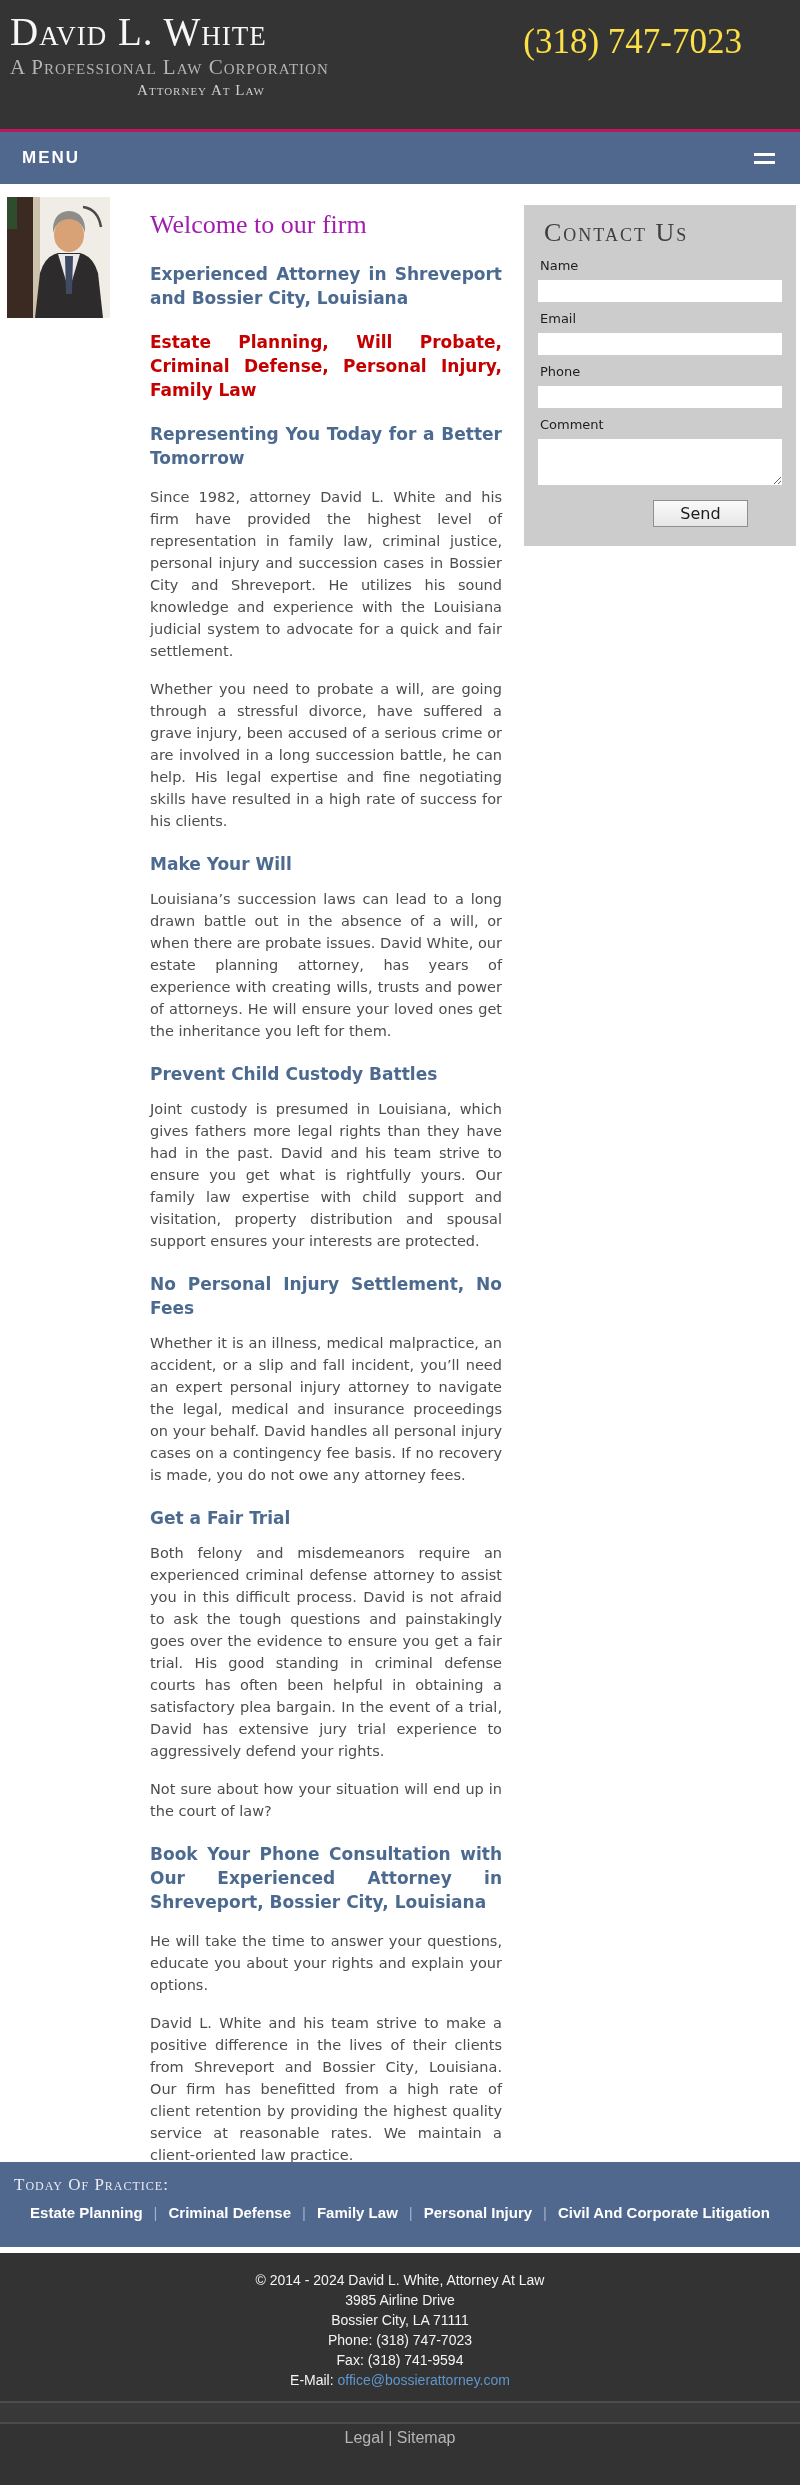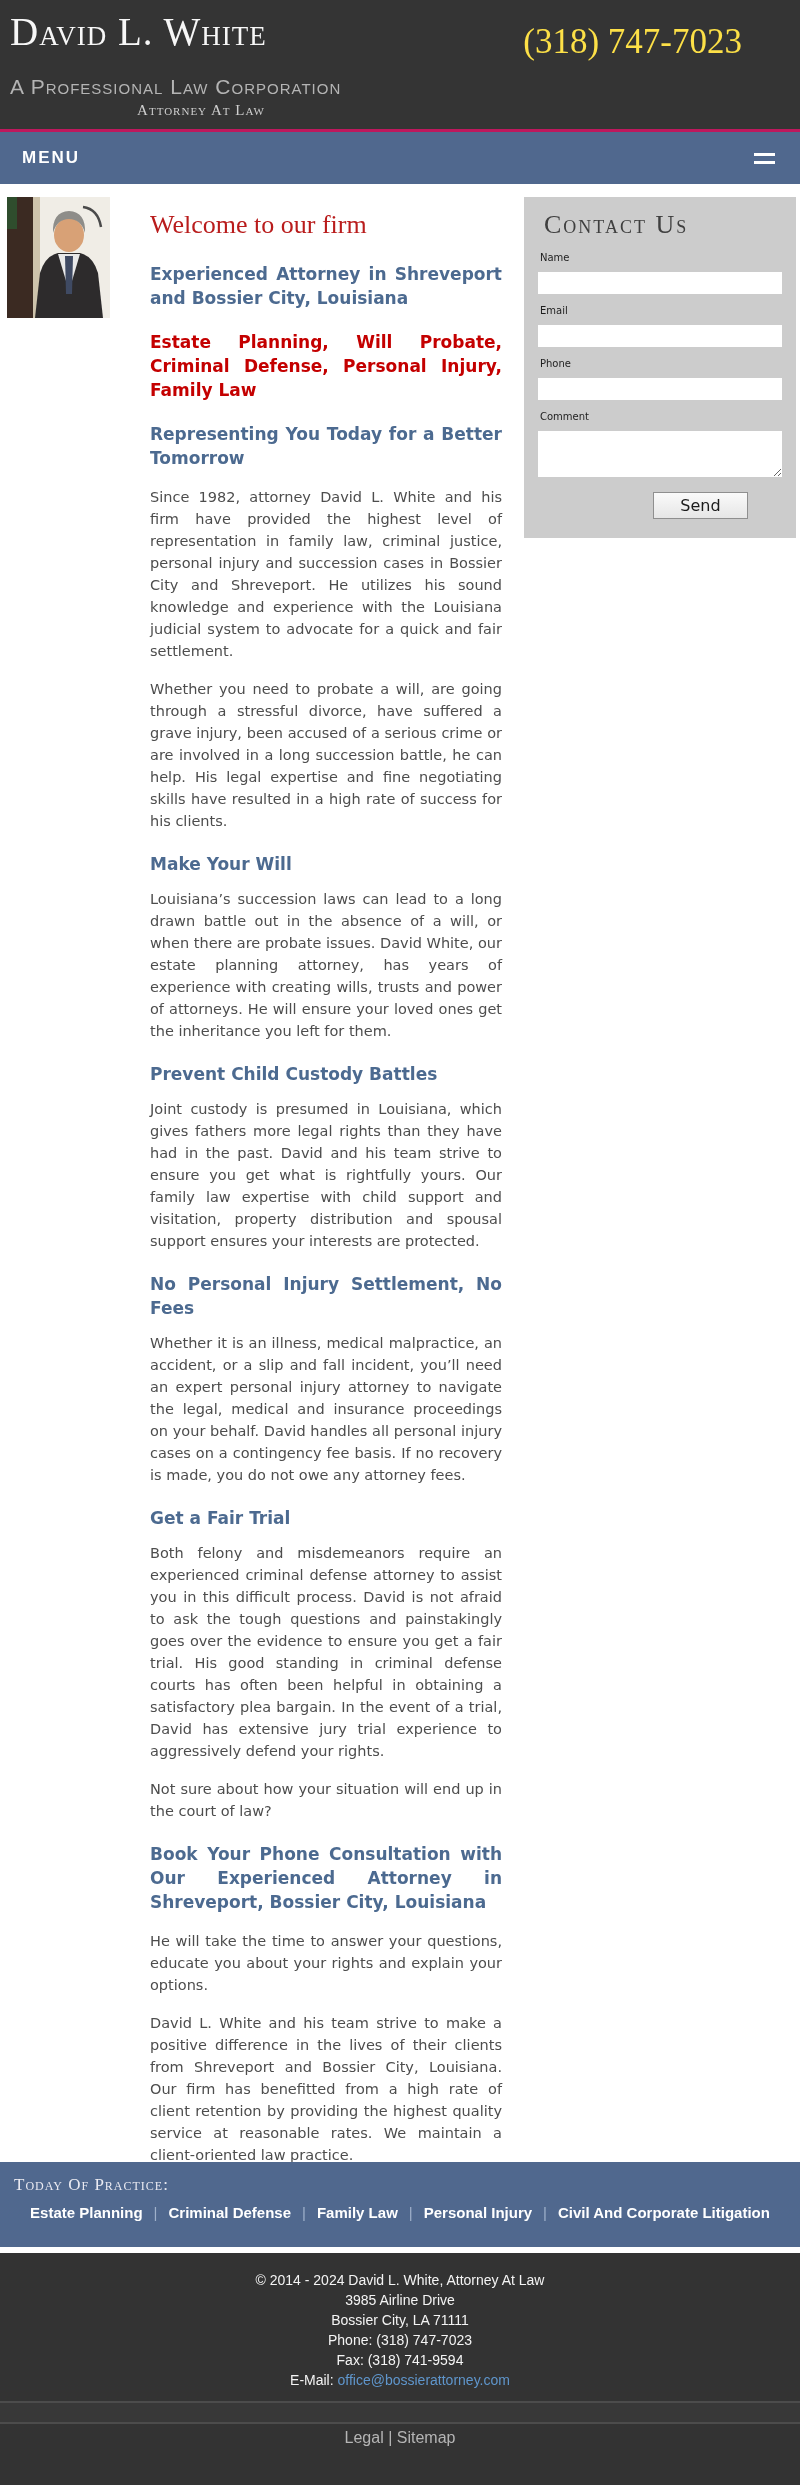--- a/index.html
+++ b/index.html
@@ -2,46 +2,46 @@
 <html><head>
 <meta charset="utf-8">
 <style>
   html,body{margin:0;padding:0;}
   body{width:800px;background:#ffffff;font-family:"DejaVu Sans",sans-serif;}
 
   
   .header{position:relative;height:129px;background:#343434;border-bottom:3px solid #be185d;}
   .brand{position:absolute;left:10px;top:10px;width:382px;cursor:pointer;}
   .brand-title{font-family:"Liberation Serif",serif;font-variant:small-caps;font-size:39px;line-height:44px;color:#f7f7f7;letter-spacing:1px;}
-  .brand-sub{font-family:Liberation Sans, sans-serif;font-variant:small-caps;font-size:21px;line-height:26px;color:#b4b4b4;letter-spacing:1px;margin-top:20px;}
+  .brand-sub{font-family:Liberation Serif, serif;font-variant:small-caps;font-size:21px;line-height:26px;color:#b4b4b4;letter-spacing:1px;}
   .brand-tag{font-family:"Liberation Serif",serif;font-variant:small-caps;font-size:15px;line-height:20px;color:#cfcfcf;letter-spacing:1px;text-align:center;}
   .header-phone{position:absolute;right:58px;top:22px;font-family:"Liberation Serif",serif;font-size:35px;color:#fde047;}
 
   
   .menubar{height:52px;background:#50688e;display:flex;align-items:center;}
   .menu-label{color:#ffffff;font-family:"Liberation Sans",sans-serif;font-weight:bold;font-size:17px;letter-spacing:2px;padding-left:22px;cursor:pointer;}
   .hamburger{margin-left:auto;margin-right:25px;display:flex;flex-direction:column;gap:5px;cursor:pointer;}
   .hamburger span{display:block;width:21px;height:3px;background:#ffffff;}
 
   
   .content{position:relative;background:#ffffff;height:1978px;overflow:hidden;}
   .photo{position:absolute;left:7px;top:13px;width:103px;height:121px;}
   .main-col{position:absolute;left:150px;top:0;width:352px;}
-  .welcome{font-family:"Liberation Serif",serif;font-weight:normal;font-size:26px;line-height:34px;color:#b91c1c;margin:24px 0 0;}
+  .welcome{font-family:"Liberation Serif",serif;font-weight:normal;font-size:26px;line-height:34px;color:#a21caf;margin:24px 0 0;}
   .h2{font-weight:bold;font-size:17px;line-height:24px;color:#4c6a90;text-align:justify;margin:20px 0 0;}
   .h2.red{color:#c40000;}
   .h2.tight{margin-bottom:0;}
   .h2.tight + p{margin-top:12px;}
   .main-col p{font-size:14.5px;line-height:22px;color:#4d4d4d;text-align:justify;margin:16px 0 0;}
   .main-col p.bold{font-weight:bold;color:#3c3c3c;}
 
   
-  .contact-box{position:absolute;left:524px;top:13px;width:272px;height:341px;background:#cccccc;box-sizing:border-box;padding:12px 14px;}
+  .contact-box{position:absolute;left:524px;top:21px;width:272px;height:341px;background:#cccccc;box-sizing:border-box;padding:12px 14px;}
   .contact-heading{font-family:"Liberation Serif",serif;font-variant:small-caps;font-size:26px;line-height:32px;letter-spacing:2px;color:#3f3f3f;padding-left:6px;}
-  .contact-box label{display:block;font-size:10px;line-height:18px;color:#1e1e1e;margin:8px 0 5px 2px;}
+  .contact-box label{display:block;font-size:13px;line-height:18px;color:#1e1e1e;margin:8px 0 5px 2px;}
   .contact-box input{display:block;width:100%;height:22px;border:0;background:#ffffff;box-sizing:border-box;padding:0 4px;font-size:14px;}
   .contact-box textarea{display:block;width:100%;height:46px;border:0;background:#ffffff;box-sizing:border-box;resize:vertical;font-size:14px;}
   .send-row{display:flex;justify-content:flex-end;margin-top:15px;padding-right:34px;}
   .send-btn{width:95px;height:27px;background:linear-gradient(#fafafa,#e6e6e6);border:1px solid #8f8f8f;font-family:"DejaVu Sans",sans-serif;font-size:16px;color:#1c1c1c;cursor:pointer;}
 
   
   .areas{height:85px;background:#50688e;box-sizing:border-box;padding-top:13px;}
   .areas-label{font-family:"Liberation Serif",serif;font-variant:small-caps;font-size:17px;color:#ebebf2;letter-spacing:1px;padding-left:14px;}
   .areas-links{text-align:center;margin-top:9px;font-family:"Liberation Sans",sans-serif;font-weight:bold;font-size:15px;color:#ffffff;}
   .areas-links a{color:#ffffff;text-decoration:none;cursor:pointer;}

